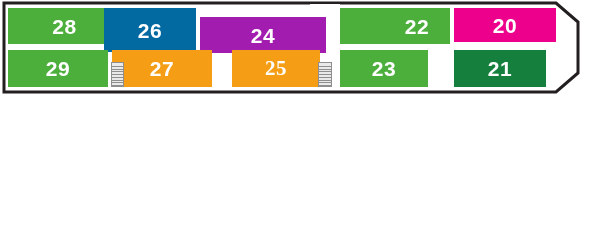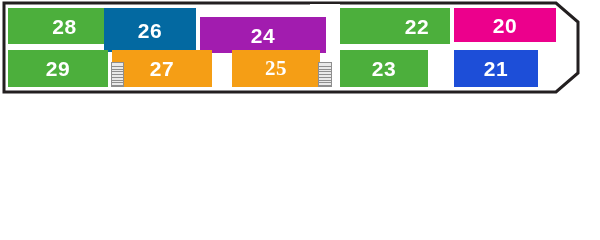--- a/index.html
+++ b/index.html
@@ -102,21 +102,21 @@
       </div>
       <div class="block" style="left: 112px; top: 50px; width: 100px; height: 37px; background: rgb(245, 158, 21); color: rgb(255, 255, 255);">
         <span>27</span>
       </div>
       <div class="block" style="left: 232px; top: 50px; width: 88px; height: 37px; background: rgb(245, 158, 21); color: rgb(255, 255, 255); font-family: Liberation Serif, serif;">
         <span>25</span>
       </div>
       <div class="block" style="left: 340px; top: 50px; width: 88px; height: 37px; background: rgb(76, 175, 60); color: rgb(255, 255, 255);">
         <span>23</span>
       </div>
-      <div class="block" style="left: 454px; top: 50px; width: 84px; height: 37px; background: #1d4ed8; color: rgb(255, 255, 255);">
+      <div class="block" style="left: 454px; top: 50px; width: 92px; height: 37px; background: #15803d; color: rgb(255, 255, 255);">
         <span>21</span>
       </div>
     </div>
 
   <div id="ladders">
       <div class="ladder" style="left: 111px; top: 62px; width: 13px; height: 25px; background: rgb(233, 233, 233); border-color: rgb(142, 142, 142);">
         <div class="rung" style="top: 3px; background: rgb(142, 142, 142);"></div>
         <div class="rung" style="top: 6px; background: rgb(142, 142, 142);"></div>
         <div class="rung" style="top: 8px; background: rgb(142, 142, 142);"></div>
         <div class="rung" style="top: 11px; background: rgb(142, 142, 142);"></div>

